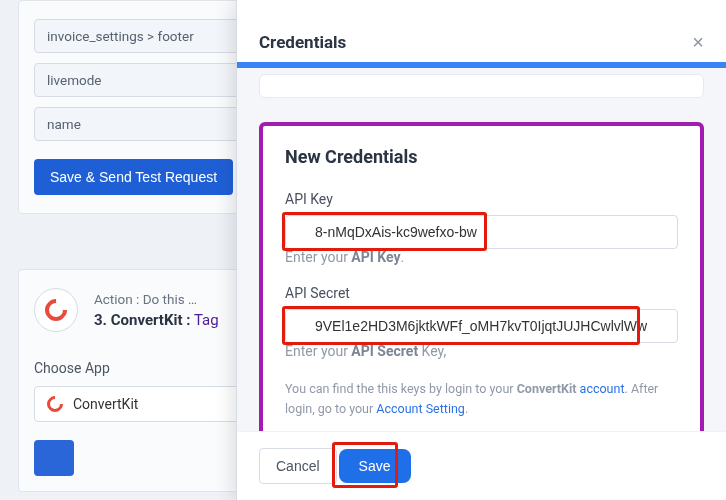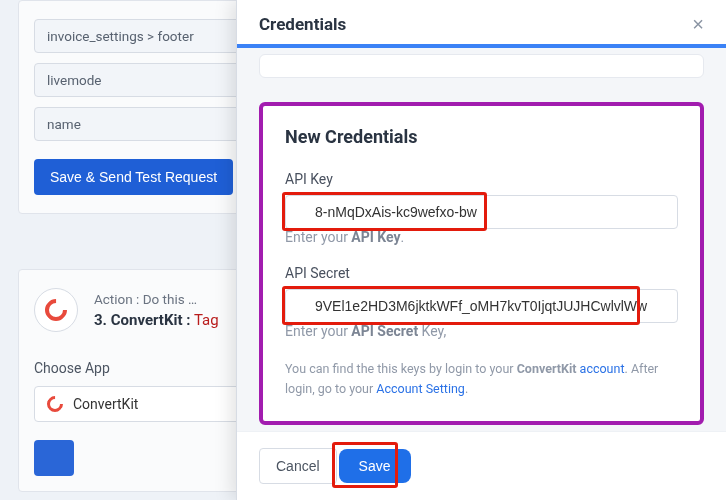--- a/index.html
+++ b/index.html
@@ -94,21 +94,21 @@
   .bg-action-text .line1 {
     color: #6a7381;
     font-size: 13.5px;
     margin-bottom: 4px;
   }
   .bg-action-text .line2 {
     font-size: 15px;
     color: #2a3442;
   }
   .bg-action-text .line2 .bold { font-weight: 700; }
-  .bg-action-text .line2 .rest { color: #b91c1c; }
+  .bg-action-text .line2 .rest { color: #4c1d95; }
 
   .bg-choose-label {
     font-size: 14px;
     color: #4c5562;
     margin-bottom: 10px;
   }
   .bg-choose-box {
     background: #fff;
     border: 1px solid #d7dce4;
     border-radius: 4px;
@@ -144,23 +144,23 @@
     background: #f4f6f9;
     border-left: 1px solid #d7dce4;
     box-shadow: -4px 0 18px rgba(0,0,0,0.12);
     display: flex;
     flex-direction: column;
   }
   .modal-header {
     display: flex;
     align-items: flex-end;
     justify-content: space-between;
-    padding: 14px 22px 10px 22px;
-    background: #fff;
-    border-bottom: 4px solid #3b82f6;
+    padding: 32px 22px 10px 22px;
+    background: #fff;
+    border-bottom: 6px solid #3b82f6;
   }
   .modal-title {
     font-size: 17px;
     font-weight: 700;
     color: #2a3442;
   }
   .close-btn {
     font-size: 20px;
     color: #8a94a3;
     cursor: pointer;

